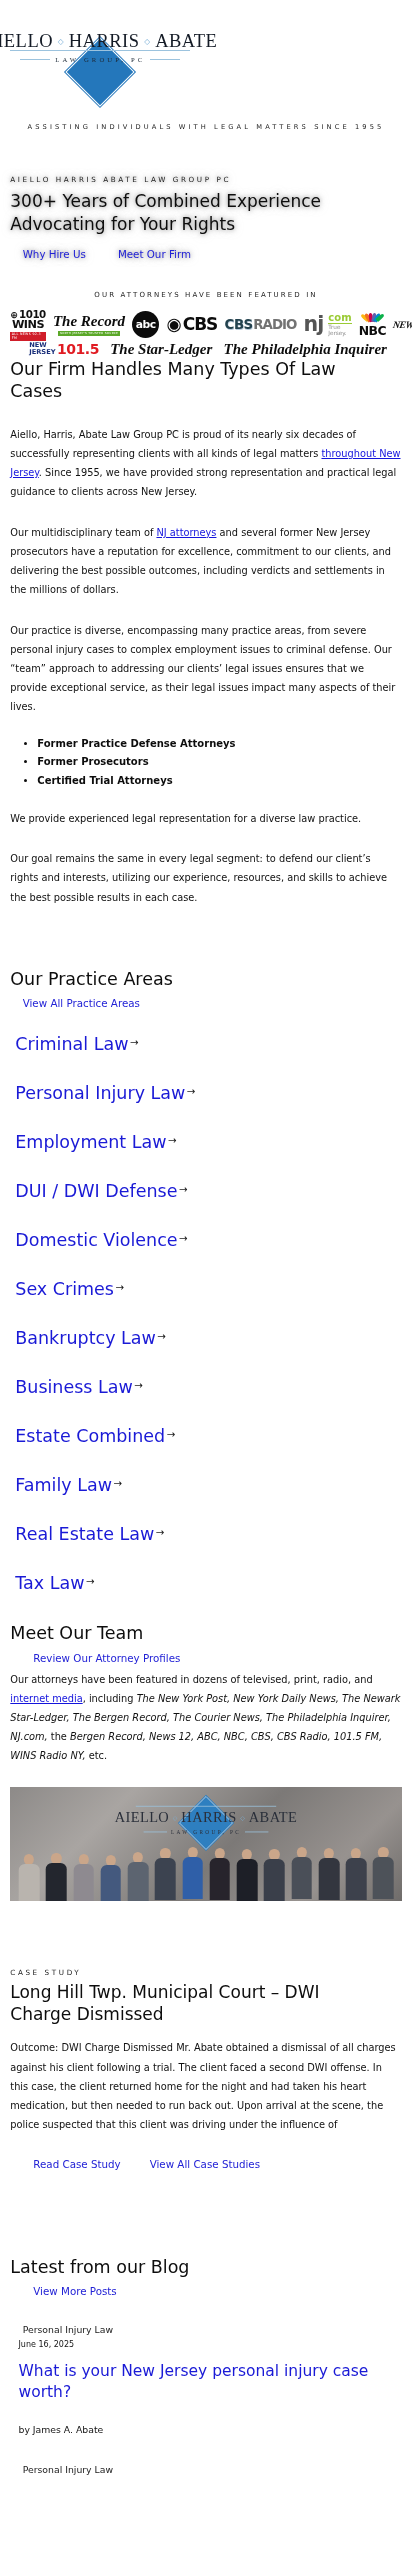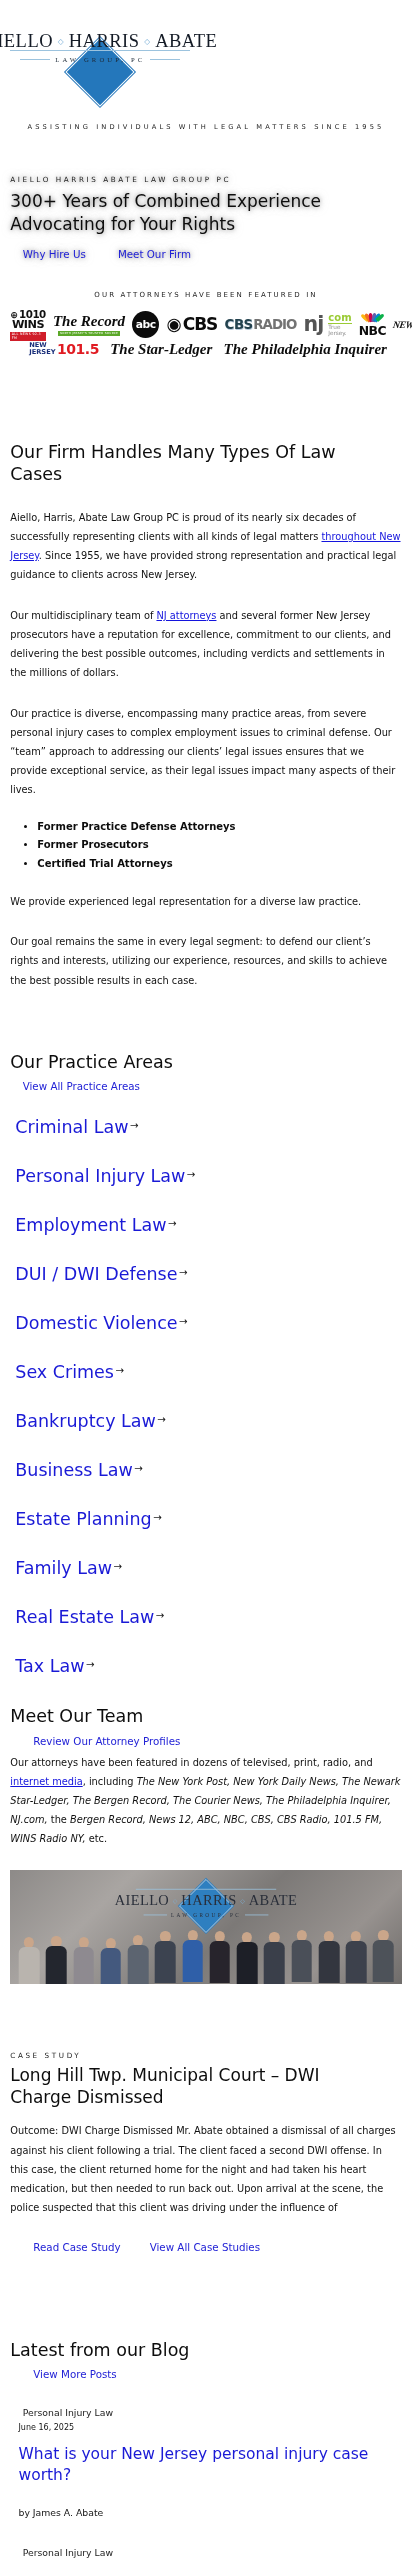--- a/index.html
+++ b/index.html
@@ -92,21 +92,21 @@
   .nj1015{ display:flex; align-items:center; gap:1.5px; }
   .nj1015-stack{ display:flex; flex-direction:column; font-size:6.7px; font-weight:bold; color:#1a2f7a; line-height:1; }
   .nj1015-num{ font-size:14px; font-weight:bold; color:#e01b22; letter-spacing:-0.5px; }
 
   
   h2{ font-size:17.5px; font-weight:400; line-height:1.3; color:#0d0d0d; }
   .body-p{ font-size:9.8px; line-height:1.95; color:#101010; max-width:391px; }
   .inline-link{ text-decoration:underline; color:#1414dd; }
   .sub-link{ display:inline-block; font-size:10.3px; color:#2222d6; }
 
-  .intro{ margin-top:83px; }
+  .intro{ }
   .intro h2{ max-width:340px; }
   .intro .body-p{ margin-top:21.6px; }
   .intro ul{ margin-top:18.5px; margin-left:27px; }
   .intro li{ font-size:10px; font-weight:bold; line-height:1.85; color:#0d0d0d; }
   .intro .after-list{ margin-top:18.5px; }
 
   .practice{ margin-top:61px; }
   .practice .sub-link{ margin-top:6.2px; margin-left:12.4px; }
   .pa-list{ margin-top:25px; margin-left:5px; }
   .pa-item{ margin-bottom:29px; }
@@ -287,21 +287,21 @@
     <a class="sub-link">View All Practice Areas</a>
     <div class="pa-list">
       <div class="pa-item"><a>Criminal Law</a><span class="pa-arrow">→</span></div>
       <div class="pa-item"><a>Personal Injury Law</a><span class="pa-arrow">→</span></div>
       <div class="pa-item"><a>Employment Law</a><span class="pa-arrow">→</span></div>
       <div class="pa-item"><a>DUI / DWI Defense</a><span class="pa-arrow">→</span></div>
       <div class="pa-item"><a>Domestic Violence</a><span class="pa-arrow">→</span></div>
       <div class="pa-item"><a>Sex Crimes</a><span class="pa-arrow">→</span></div>
       <div class="pa-item"><a>Bankruptcy Law</a><span class="pa-arrow">→</span></div>
       <div class="pa-item"><a>Business Law</a><span class="pa-arrow">→</span></div>
-      <div class="pa-item"><a>Estate Planning</a><span class="pa-arrow">→</span></div>
+      <div class="pa-item"><a>Estate Combined</a><span class="pa-arrow">→</span></div>
       <div class="pa-item"><a>Family Law</a><span class="pa-arrow">→</span></div>
       <div class="pa-item"><a>Real Estate Law</a><span class="pa-arrow">→</span></div>
       <div class="pa-item"><a>Tax Law</a><span class="pa-arrow">→</span></div>
     </div>
   </section>
 
   <section class="team">
     <h2>Meet Our Team</h2>
     <a class="sub-link">Review Our Attorney Profiles</a>
     <p class="body-p team-p">

